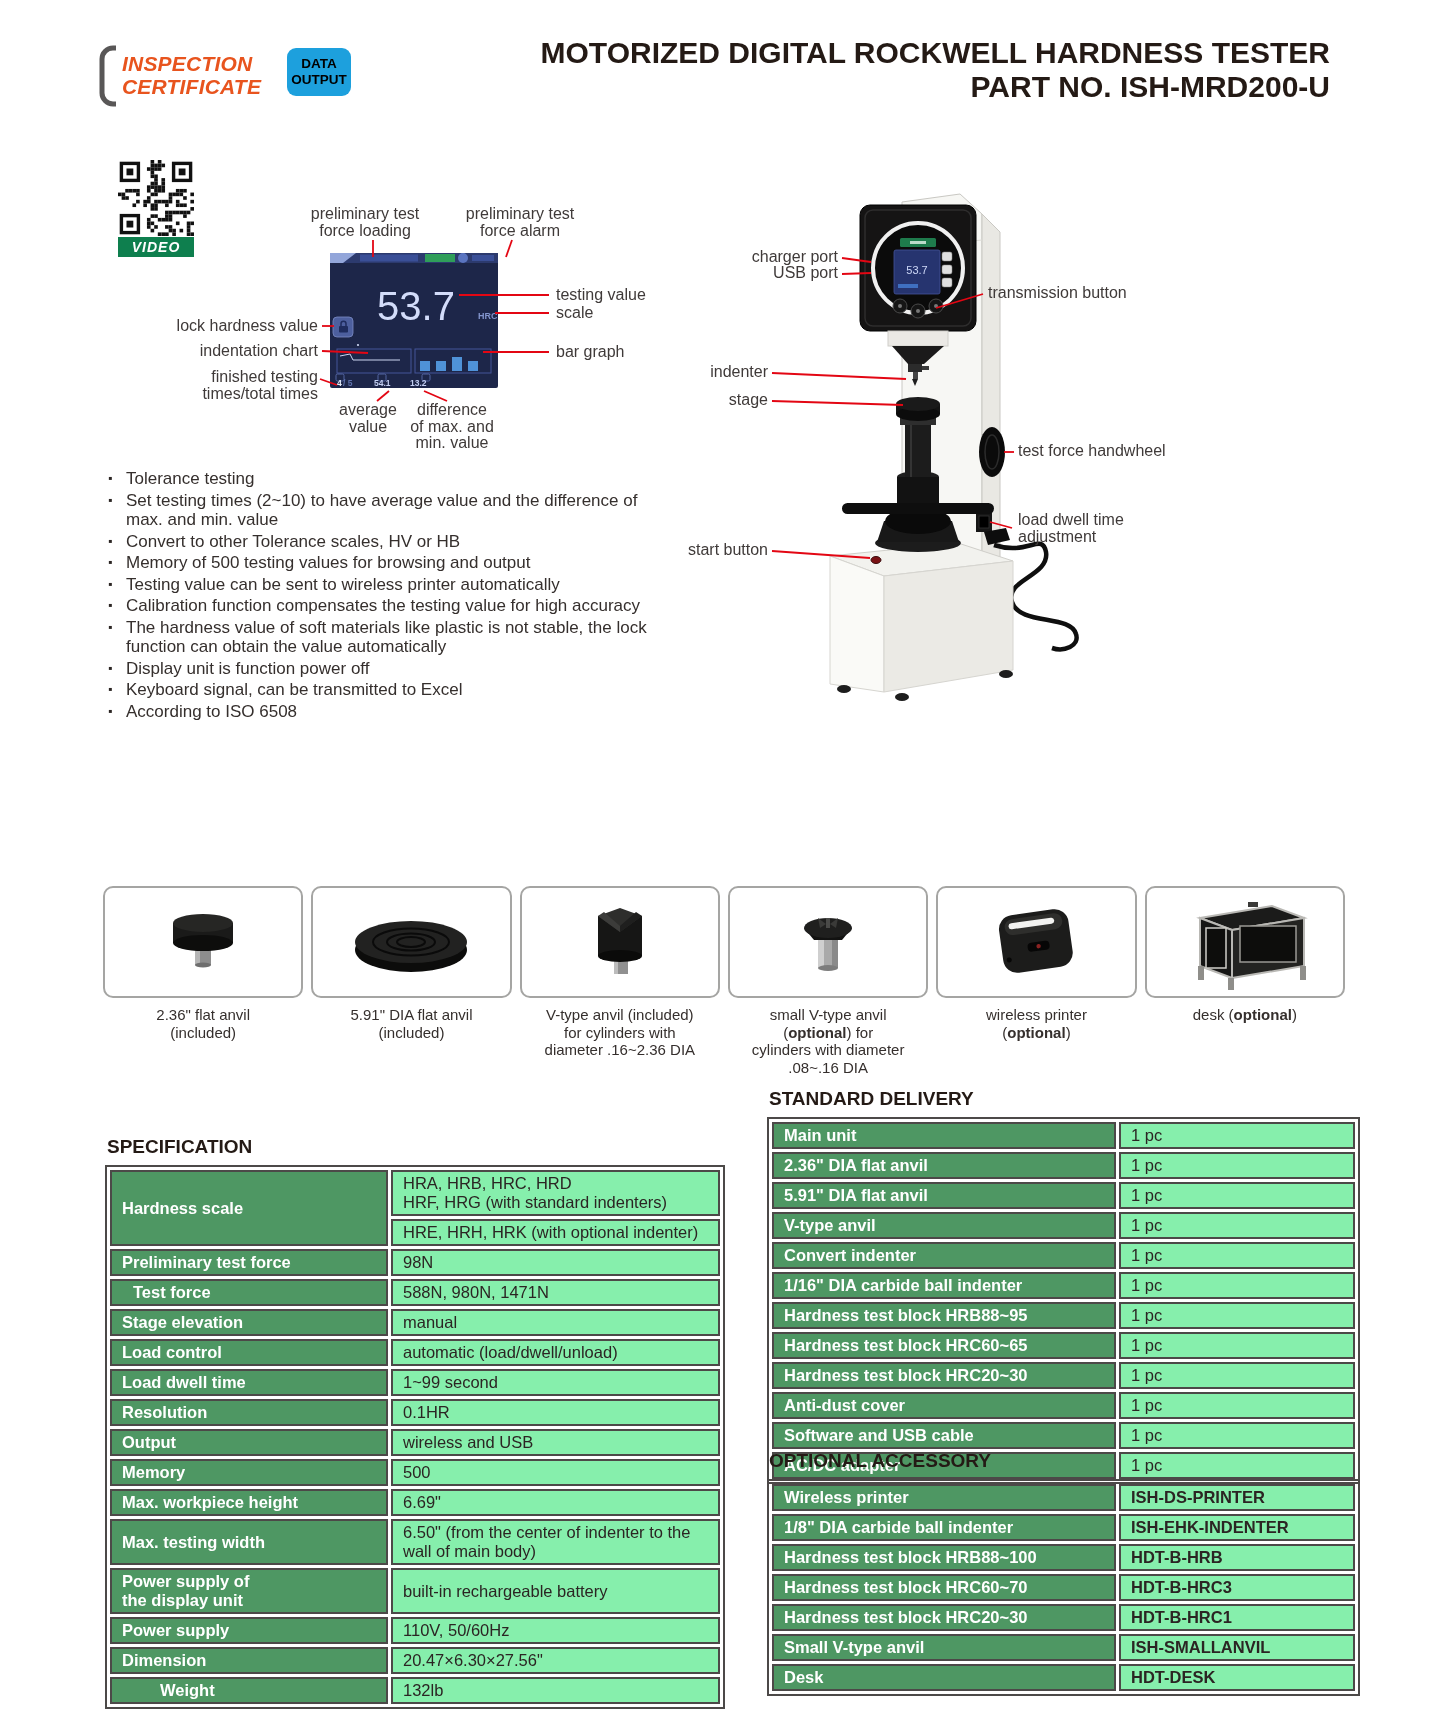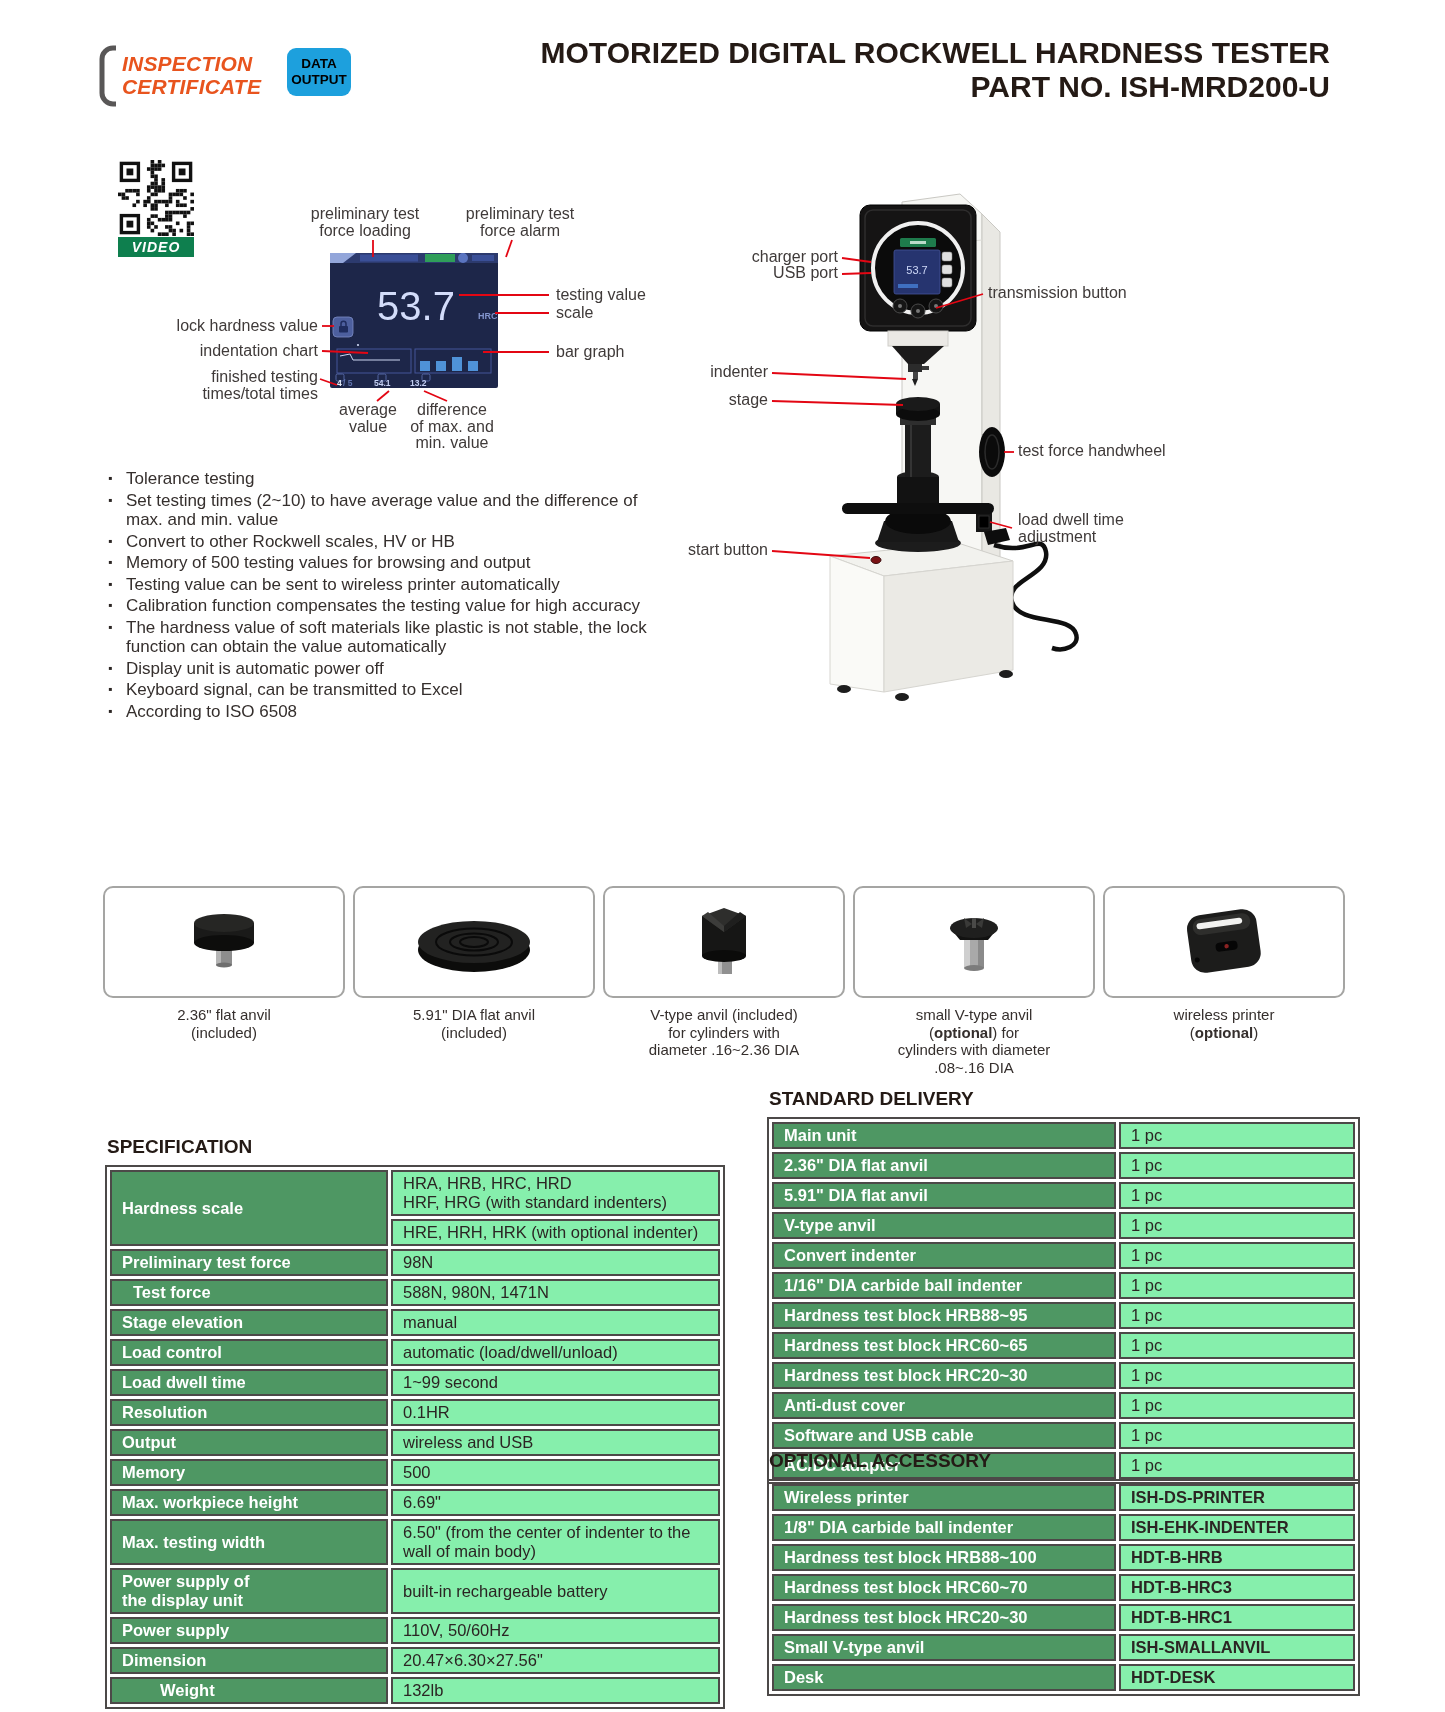--- a/index.html
+++ b/index.html
@@ -351,41 +351,41 @@
     <div class="feat">
       <span class="blt">▪</span>
       <span class="ftxt">Tolerance testing</span>
     </div>
     <div class="feat">
       <span class="blt">▪</span>
       <span class="ftxt">Set testing times (2~10) to have average value and the difference of max. and min. value</span>
     </div>
     <div class="feat">
       <span class="blt">▪</span>
-      <span class="ftxt">Convert to other Rockwell scales, HV or HB</span>
+      <span class="ftxt">Convert to other Tolerance scales, HV or HB</span>
     </div>
     <div class="feat">
       <span class="blt">▪</span>
       <span class="ftxt">Memory of 500 testing values for browsing and output</span>
     </div>
     <div class="feat">
       <span class="blt">▪</span>
       <span class="ftxt">Testing value can be sent to wireless printer automatically</span>
     </div>
     <div class="feat">
       <span class="blt">▪</span>
       <span class="ftxt">Calibration function compensates the testing value for high accuracy</span>
     </div>
     <div class="feat">
       <span class="blt">▪</span>
       <span class="ftxt">The hardness value of soft materials like plastic is not stable, the lock function can obtain the value automatically</span>
     </div>
     <div class="feat">
       <span class="blt">▪</span>
-      <span class="ftxt">Display unit is automatic power off</span>
+      <span class="ftxt">Display unit is function power off</span>
     </div>
     <div class="feat">
       <span class="blt">▪</span>
       <span class="ftxt">Keyboard signal, can be transmitted to Excel</span>
     </div>
     <div class="feat">
       <span class="blt">▪</span>
       <span class="ftxt">According to ISO 6508</span>
     </div>
   </div>
@@ -462,20 +462,38 @@
           <rect x="40" y="26" width="46" height="6" rx="3" fill="#f2f2f0"></rect>
           <rect x="56" y="48" width="22" height="9" rx="4" fill="#060606"></rect>
           <circle cx="67" cy="52.5" r="2.2" fill="#8a2222"></circle>
           <circle cx="36" cy="62" r="2.5" fill="#060606"></circle>
         </g>
       </svg>
     </div>
     <div class="acc-cap"><span>wireless printer
 (</span><span style="font-weight: bold;">optional</span><span>)</span></div>
   </div>
+  <div class="acc-card">
+    <div class="acc-box">
+      <svg width="150" height="100" viewBox="0 0 150 100">
+        <polygon points="30,26 102,14 134,26 62,38" fill="#1b1b1a" stroke="#b9b8b4" stroke-width="2"></polygon>
+        <polygon points="62,38 134,26 134,74 62,86" fill="#232321" stroke="#b9b8b4" stroke-width="2"></polygon>
+        <polygon points="30,26 62,38 62,86 30,74" fill="#161615" stroke="#b9b8b4" stroke-width="2"></polygon>
+        <rect x="36" y="36" width="20" height="40" fill="#0d0d0c" stroke="#cfcec9" stroke-width="1.5"></rect>
+        <rect x="70" y="34" width="56" height="36" fill="#0d0d0c" stroke="#9a9994" stroke-width="1.5"></rect>
+        <rect x="78" y="10" width="10" height="5" fill="#3a3a38"></rect>
+        <g fill="#8f8e8a">
+          <rect x="28" y="74" width="6" height="14"></rect>
+            <rect x="58" y="86" width="6" height="12"></rect>
+            <rect x="130" y="74" width="6" height="14"></rect>
+        </g>
+      </svg>
+    </div>
+    <div class="acc-cap"><span>desk (</span><span style="font-weight: bold;">optional</span><span>)</span></div>
+  </div>
 </div>
 
 <div class="abs" style="left:105px;top:1136px;">
   <div class="sec-title">SPECIFICATION</div>
   <div class="tbl-frame">
     <table class="gt spec-tbl">
         <tbody id="spec-body">
           <tr>
             <td class="glabel" rowspan="2" style="white-space: pre-line;">Hardness scale</td>
             <td class="gval">HRA, HRB, HRC, HRD

